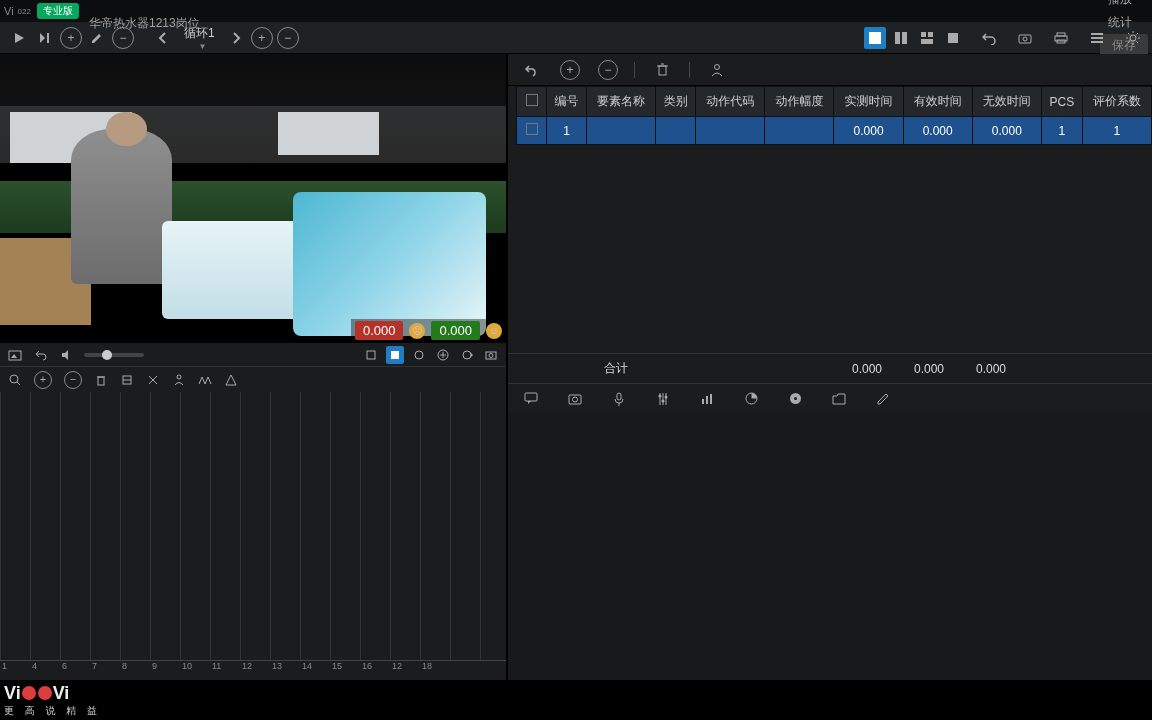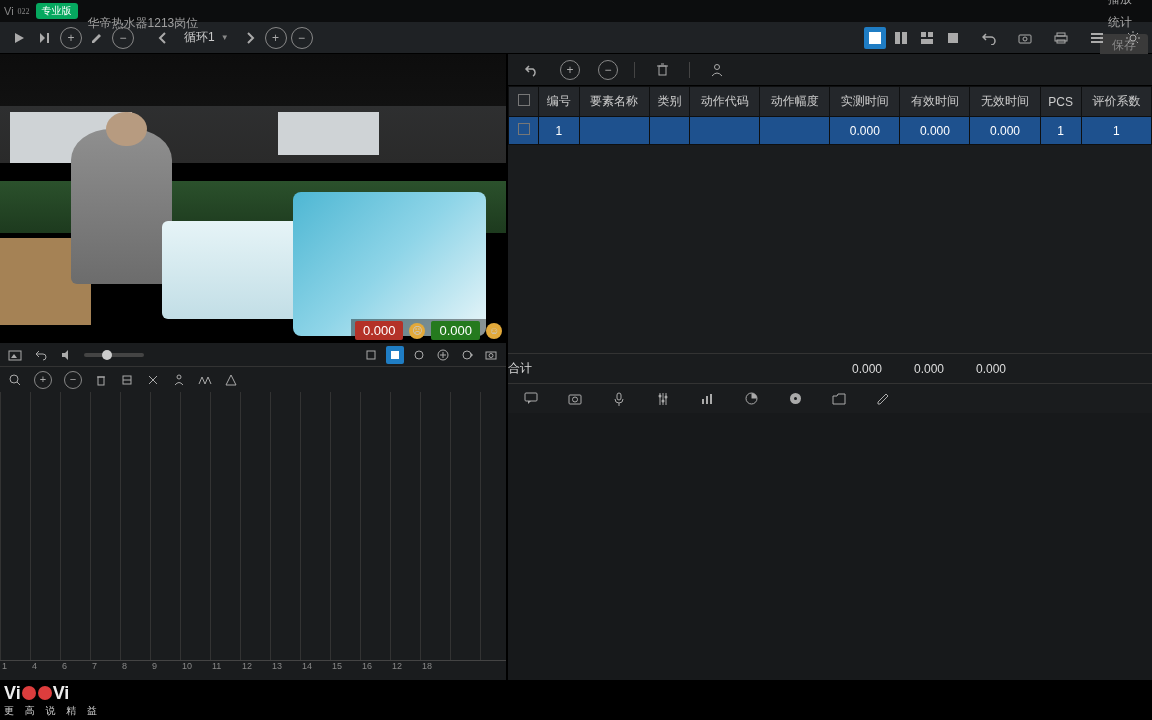--- a/index.html
+++ b/index.html
@@ -1,33 +1,33 @@
 <!DOCTYPE html>
 <html><head>
 <meta charset="utf-8">
 <style>
 * { margin:0; padding:0; box-sizing:border-box; font-family: "Microsoft YaHei", Arial, sans-serif; }
 body { width:1152px; height:720px; background:#1a1c1e; color:#c8c8c8; overflow:hidden; font-size:12px; position:relative; }
 
 
 .titlebar { height:22px; background:#0c0d0e; display:flex; align-items:center; padding:0 4px; }
 .logo { font-size:11px; color:#888; margin-right:4px; display:flex; align-items:center; }
-.logo-year { font-size:8px; color:#888; margin-right:6px;font-family:Liberation Serif, serif; }
+.logo-year { font-size:8px; color:#888; margin-right:6px; }
 .badge { background:#06a85f; color:#fff; font-size:10px; padding:1px 6px; border-radius:3px; margin-right:10px; }
 .title-text { color:#a0a0a0; font-size:12px;margin-top:24px; }
 .titlebar-right { margin-left:auto; display:flex; align-items:center;flex-direction:column; }
 .tab-btn { padding:3px 14px; color:#aaa; font-size:12px; }
 .tab-btn.active { color:#1f7dc4; }
 .save-btn { background:#3a3a3a; color:#888; padding:3px 12px; border-radius:3px; margin-left:8px; }
 
 
 .main-toolbar { height:32px; background:#1f2225; border-bottom:1px solid #000; display:flex; align-items:center; padding:0 6px; }
 .tb-btn { width:22px; height:22px; display:flex; align-items:center; justify-content:center; color:#aaa; margin:0 2px; cursor:pointer; }
 .tb-btn.circle { border:1px solid #888; border-radius:50%; font-size:12px; line-height:1; }
-.cycle-dd { display:flex; align-items:center; color:#ccc; margin:4px 8px; }
+.cycle-dd { display:flex; align-items:center; color:#ccc; margin:4px 8px;flex-direction:column; }
 .cycle-dd .chev { font-size:8px; margin-left:6px; color:#888; }
 .spacer { flex:1; }
 .layout-group { display:flex; gap:4px; margin-right:12px; }
 .layout-btn { width:22px; height:22px; display:flex; align-items:center; justify-content:center; color:#aaa; border-radius:2px; }
 .layout-btn.active { background:#1f7dc4; color:#fff; }
 .right-tools { display:flex; gap:10px; align-items:center; }
 
 
 .workspace { display:flex; height:calc(100% - 54px - 40px); }
 .left-pane { width:508px; display:flex; flex-direction:column; border-right:2px solid #000; }
@@ -69,30 +69,30 @@
 .timeline { flex:1; background:#1a1c1e; position:relative; min-height:160px; }
 .tl-grid { position:absolute; inset:0 0 20px 0; background:repeating-linear-gradient(to right, #333 0, #333 1px, transparent 1px, transparent 30px); }
 .tl-ruler { position:absolute; bottom:0; left:0; right:0; height:20px; display:flex; font-size:9px; color:#888; border-top:1px solid #444; }
 .tl-tick { width:30px; text-align:left; padding-left:2px; }
 
 
 .grid-toolbar { height:32px; background:#1a1c1e; border-bottom:1px solid #000; display:flex; align-items:center; padding:0 10px; gap:14px; }
 .divider-v { width:1px; height:16px; background:#444; }
 
 
-.data-table { flex:1; overflow:hidden; }
+.data-table { flex:1; overflow:hidden;padding-left:8px; }
 table { width:100%; border-collapse:collapse; }
 th { background:#24272b; color:#ccc; font-weight:normal; font-size:12px; padding:6px 4px; border:1px solid #0e0f10; text-align:center; }
 td { border:1px solid #0e0f10; padding:6px 4px; text-align:center; font-size:12px; color:#fff; }
 tr.selected td { background:#1e518e; }
 .chk { width:12px; height:12px; border:1px solid #777; display:inline-block; }
 
 
 .totals { height:30px; background:#1a1c1e; border-top:1px solid #333; display:flex; align-items:center; }
-.totals-label { width:120px; text-align:left; color:#ddd; }
+.totals-label { width:120px; text-align:right; color:#ddd; }
 .totals-cell { width:62px; text-align:center; color:#ddd; font-size:12px; }
 .totals-spacer { flex:1; }
 
 
 .detail-toolbar { height:30px; background:#1a1c1e; border-top:1px solid #333; display:flex; align-items:center; padding:0 10px; gap:18px; }
 
 
 .footer { position:absolute; bottom:0; left:0; height:40px; width:100%; background:#000; color:#ededed; display:flex; flex-direction:column; justify-content:center; padding-left:4px; }
 .footer .brand { font-family: Arial; font-weight:bold; font-size:18px; display:flex; align-items:center; letter-spacing:0; }
 .footer .brand span.eye { width:14px; height:14px; border-radius:50%; background:#dc3d3d; display:inline-block; margin:0 1px; }

